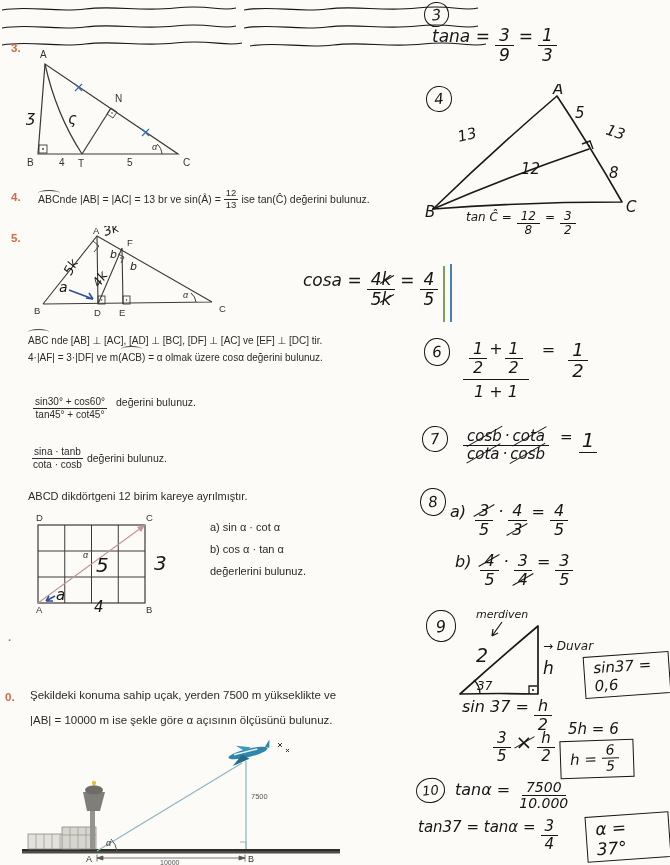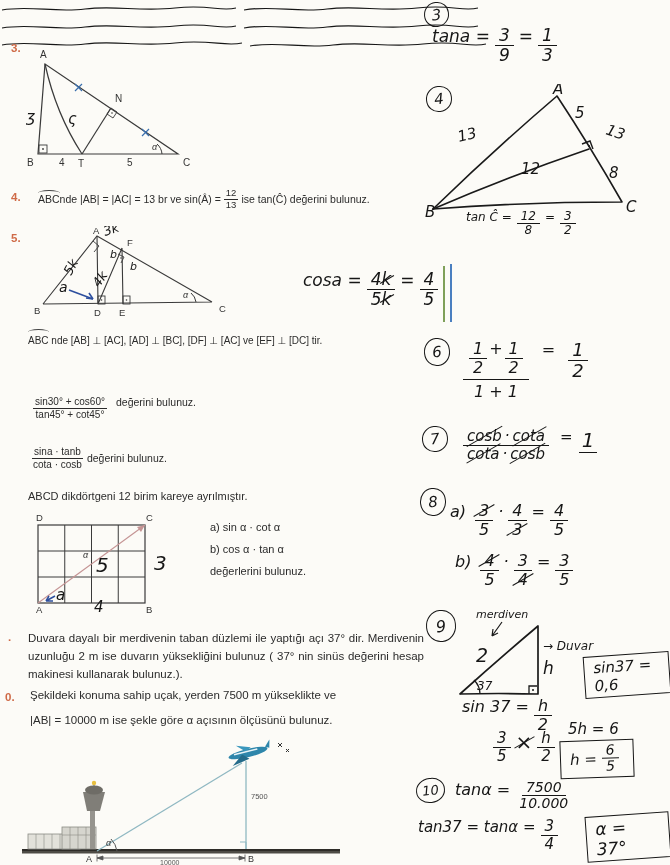--- a/index.html
+++ b/index.html
@@ -95,20 +95,21 @@
     <text class="hws" x="66" y="62" font-size="13" transform="rotate(-55 66 62)">4k</text>
     <text class="hws" x="77" y="32" font-size="11">b</text>
     <text class="hws" x="97" y="44" font-size="11">b</text>
     <text class="hws" x="26" y="66" font-size="14">a</text>
     <path d="M36,64 L60,73" stroke="#2d4f9e" stroke-width="1.6" fill="none"></path>
     <path d="M60,73 l-7,-1 M60,73 l-4,-6" stroke="#2d4f9e" stroke-width="1.6" fill="none"></path>
   </svg>
 
   <div class="abs ptext" style="left:28px;top:332px;font-size:10px;line-height:17px">
     <div><span class="hat">ABC</span><span> nde [AB] ⊥ [AC], [AD] ⊥ [BC], [DF] ⊥ [AC] ve [EF] ⊥ [DC] tir.</span></div>
+    <div><span>4·|AF| = 3·|DF| ve m(</span><span class="hat">ACB</span><span>) = α olmak üzere cosα değerini bulunuz.</span></div>
   </div>
 
   
   <div class="abs hw hwline" style="left:303px;top:270px;font-size:17px">
     <span>cosa =</span>
     <span class="hf">
       <span class="t"><span>4</span><span class="strike">k</span></span>
       <span class="b"><span>5</span><span class="strike">k</span></span>
     </span>
     <span>=</span>
@@ -159,21 +160,20 @@
   </svg>
 
   <div class="abs ptext" style="left:210px;top:516px;font-size:11px;line-height:22px">
     <div>a) sin α · cot α</div>
     <div>b) cos α · tan α</div>
     <div>değerlerini bulunuz.</div>
   </div>
 
   
   <div class="abs rednum" style="left:8px;top:631px">.</div>
-  <div class="abs ptext" style="left:28px;top:629px;width:396px;font-size:11.5px;line-height:18px;text-align:justify">Duvara dayalı bir merdivenin taban düzlemi ile yaptığı açı 37° dir. Merdivenin uzunluğu 2 m ise duvarın yüksekliğini bulunuz ( 37° nin sinüs değerini hesap makinesi kullanarak bulunuz.).</div>
 
   
   <div class="abs rednum" style="left:5px;top:691px">0.</div>
   <div class="abs ptext" style="left:30px;top:689px;font-size:11.5px">Şekildeki konuma sahip uçak, yerden 7500 m yükseklikte ve</div>
   <div class="abs ptext" style="left:30px;top:714px;font-size:11.5px">|AB| = 10000 m ise şekle göre α  açısının ölçüsünü bulunuz.</div>
 
   <svg class="abs" style="left:20px;top:735px" width="325" height="130" viewBox="0 0 325 130">
     <rect x="2" y="114" width="318" height="4.5" fill="#4e4c46"></rect>
     <rect x="2" y="114" width="318" height="2" fill="#2e2c28"></rect>
     <rect x="8" y="99" width="52" height="15" fill="#e2e1da" stroke="#8a8a84" stroke-width="0.8"></rect>

